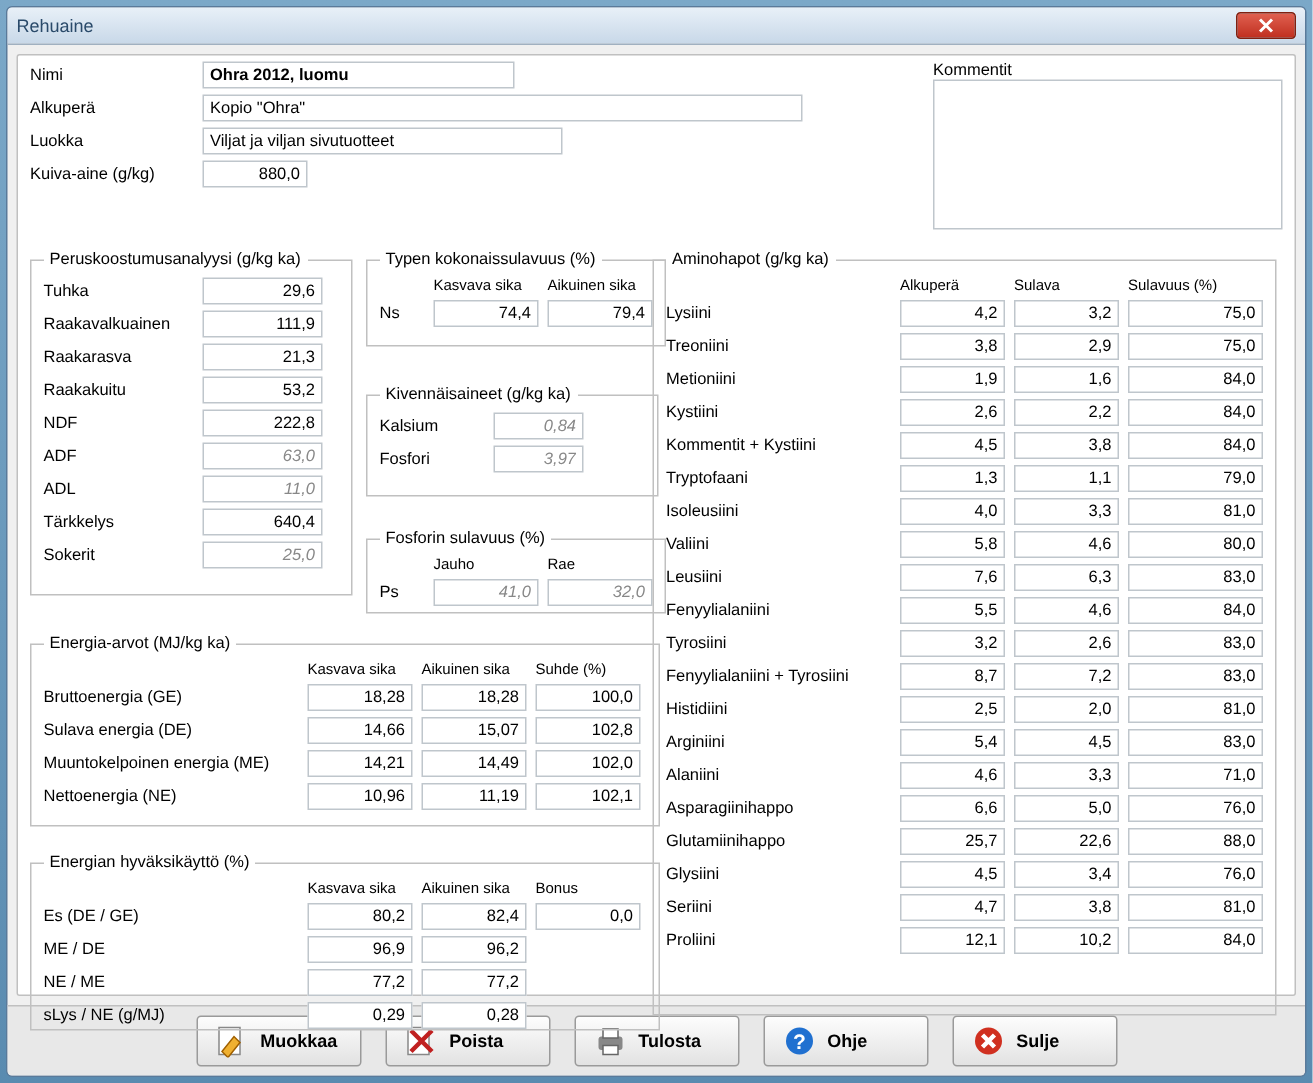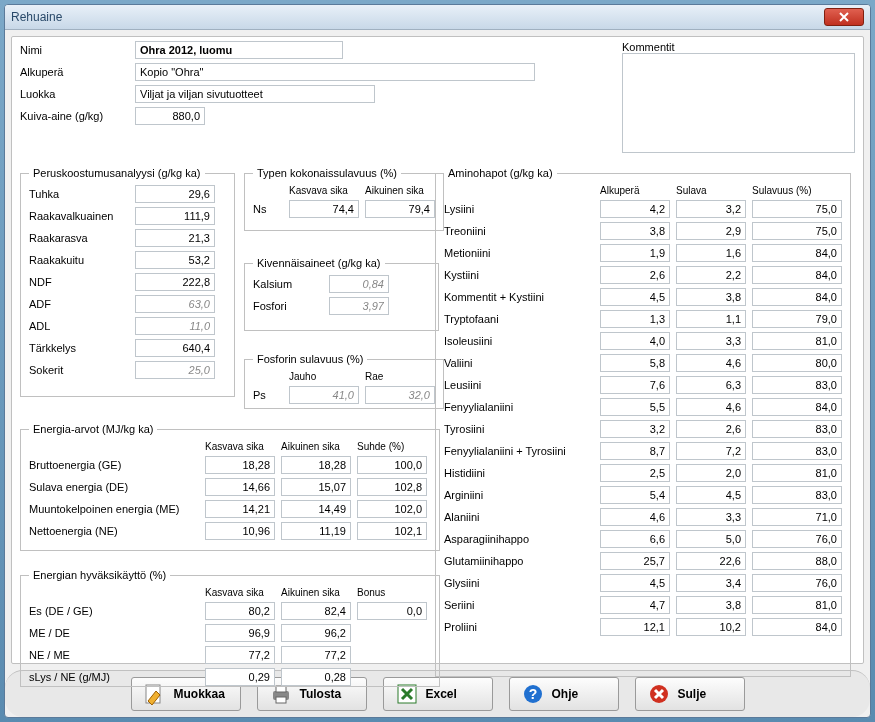--- a/index.html
+++ b/index.html
@@ -99,21 +99,20 @@
   .gridE { display: grid; grid-template-columns: 170px 70px 70px 70px; gap: 4px 6px; align-items: center; }
   .gridA { display: grid; grid-template-columns: 150px 70px 70px 90px; gap: 4px 6px; align-items: center; }
 
   .footer {
     background: #e8e8e8;
     border-top: 1px solid #c0c0c0;
     padding: 6px;
     display: flex;
     gap: 16px;
     justify-content: center;
-    border-radius: 18px;
   }
   .btn {
     display: inline-flex;
     align-items: center;
     gap: 8px;
     background: linear-gradient(to bottom, #fdfdfd, #e2e2e2);
     border: 1px solid #9a9a9a;
     border-radius: 3px;
     padding: 4px 12px;
     font-size: 12px;
@@ -371,35 +370,35 @@
           <svg width="22" height="22">
             <rect x="2" y="2" width="14" height="18" fill="#fff" stroke="#888"></rect>
             <path d="M4 18 L12 8 L16 12 L8 22 Z" fill="#f0b030" stroke="#a06000"></path>
           </svg>
         </span>
       <span>Muokkaa</span>
     </button>
     <button class="btn">
       <span class="ico">
           <svg width="22" height="22">
+            <rect x="2" y="2" width="14" height="18" fill="#fff" stroke="#888"></rect>
+            <path d="M4 4 L18 18 M18 4 L4 18" stroke="#c02020" stroke-width="3"></path>
+          </svg>
+        </span>
+      <span>Poista</span>
+    </button>
+    <button class="btn">
+      <span class="ico">
+          <svg width="22" height="22">
             <rect x="3" y="8" width="16" height="9" rx="2" fill="#888"></rect>
             <rect x="6" y="3" width="10" height="6" fill="#fff" stroke="#666"></rect>
             <rect x="6" y="14" width="10" height="6" fill="#fff" stroke="#666"></rect>
           </svg>
         </span>
       <span>Tulosta</span>
-    </button>
-    <button class="btn">
-      <span class="ico">
-          <svg width="22" height="22">
-            <rect x="2" y="2" width="18" height="18" fill="#fff" stroke="#2a7a2a"></rect>
-            <path d="M6 6 L16 16 M16 6 L6 16" stroke="#2a7a2a" stroke-width="3"></path>
-          </svg>
-        </span>
-      <span>Excel</span>
     </button>
     <button class="btn">
       <span class="ico">
           <svg width="22" height="22">
             <circle cx="11" cy="11" r="9" fill="#2070d0"></circle>
             <text x="11" y="16" text-anchor="middle" fill="#fff" font-size="14" font-weight="bold">?</text>
           </svg>
         </span>
       <span>Ohje</span>
     </button>

